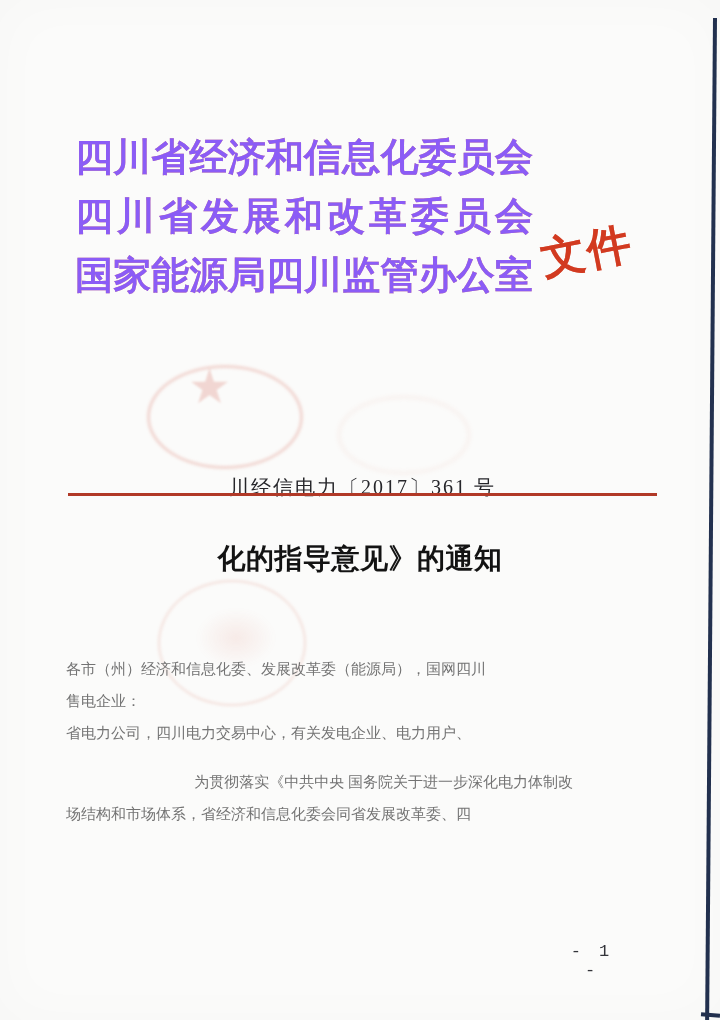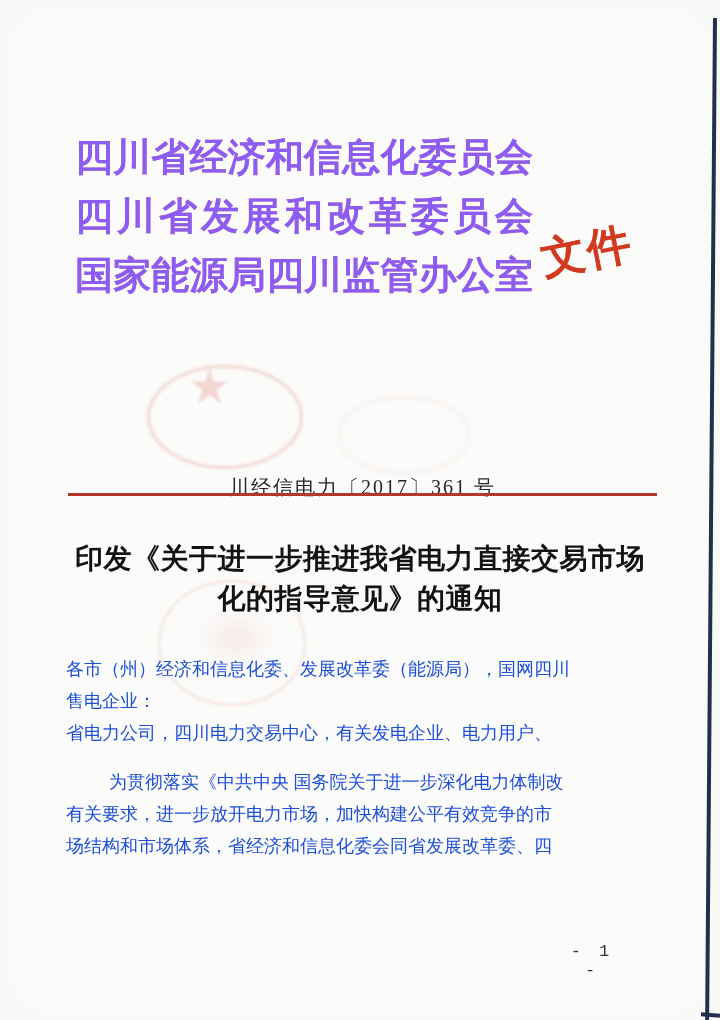--- a/index.html
+++ b/index.html
@@ -81,25 +81,25 @@
   
   .title{
     position:absolute;left:64px;top:539px;width:592px;
     text-align:center;color:#131313;font-weight:bold;
     font-size:28px;line-height:40px;letter-spacing:0.5px;
   }
 
   
   .body-text{
     position:absolute;left:66px;top:653px;width:592px;
-    font-size:18px;line-height:32px;color:#1d4ed8;
+    font-size:15px;line-height:32px;color:#737373;
   }
   .body-line{height:32px;white-space:nowrap;}
   .para{margin-top:17px;}
-  .indent{text-indent:43px;}
+  .indent{text-indent:43px;text-align:center;}
 
   
   .page-number{
     position:absolute;left:560px;top:942px;width:64px;
     text-align:center;font-size:17px;color:#33343a;letter-spacing:4px;
     font-family:"Liberation Mono","DejaVu Sans Mono",monospace;
   }
 </style>
 </head>
 <body>
@@ -117,33 +117,31 @@
     <div class="org-line">四川省发展和改革委员会</div>
     <div class="org-line">国家能源局四川监管办公室</div>
   </div>
   <div class="doc-type">文件</div>
 
   <div class="ref-number">川经信电力〔2017〕361 号</div>
 
   <div class="red-divider"></div>
 
   <div class="title">
-    <div>印发《关于进一步推进我省电力直接交易市场</div>
     <div>化的指导意见》的通知</div>
   </div>
 
   <div class="body-text">
     <div>
       <div class="body-line">各市（州）经济和信息化委、发展改革委（能源局），国网四川</div>
       <div class="body-line">售电企业：</div>
       <div class="body-line">省电力公司，四川电力交易中心，有关发电企业、电力用户、</div>
     </div>
     <div class="para">
       <div class="body-line indent">为贯彻落实《中共中央 国务院关于进一步深化电力体制改</div>
-      <div class="body-line">有关要求，进一步放开电力市场，加快构建公平有效竞争的市</div>
       <div class="body-line">场结构和市场体系，省经济和信息化委会同省发展改革委、四</div>
     </div>
   </div>
 
   <div class="page-number">- 1 -</div>
 
   <div class="scan-edge"></div>
   <div class="scan-corner"></div>
 
 </div>

